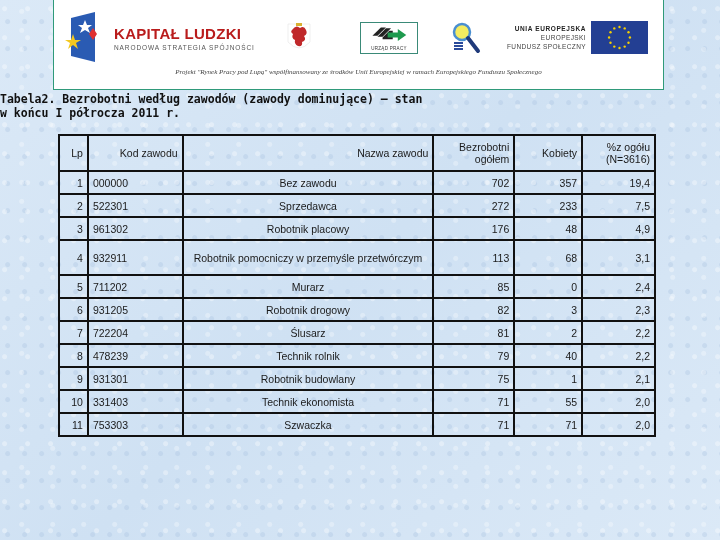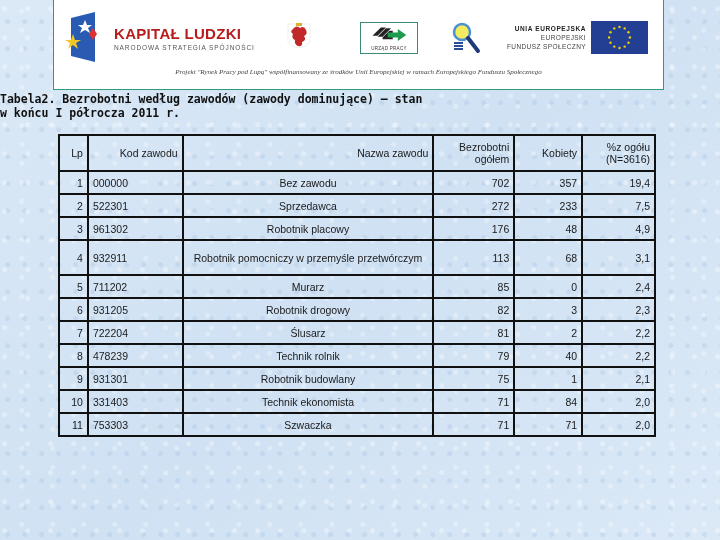--- a/index.html
+++ b/index.html
@@ -218,21 +218,21 @@
       <td class="name">Robotnik budowlany</td>
       <td class="num">75</td>
       <td class="num">1</td>
       <td class="num">2,1</td>
     </tr>
     <tr>
       <td class="num">10</td>
       <td class="code">331403</td>
       <td class="name">Technik ekonomista</td>
       <td class="num">71</td>
-      <td class="num">84</td>
+      <td class="num">55</td>
       <td class="num">2,0</td>
     </tr>
     <tr>
       <td class="num">11</td>
       <td class="code">753303</td>
       <td class="name">Szwaczka</td>
       <td class="num">71</td>
       <td class="num">71</td>
       <td class="num">2,0</td>
     </tr>

